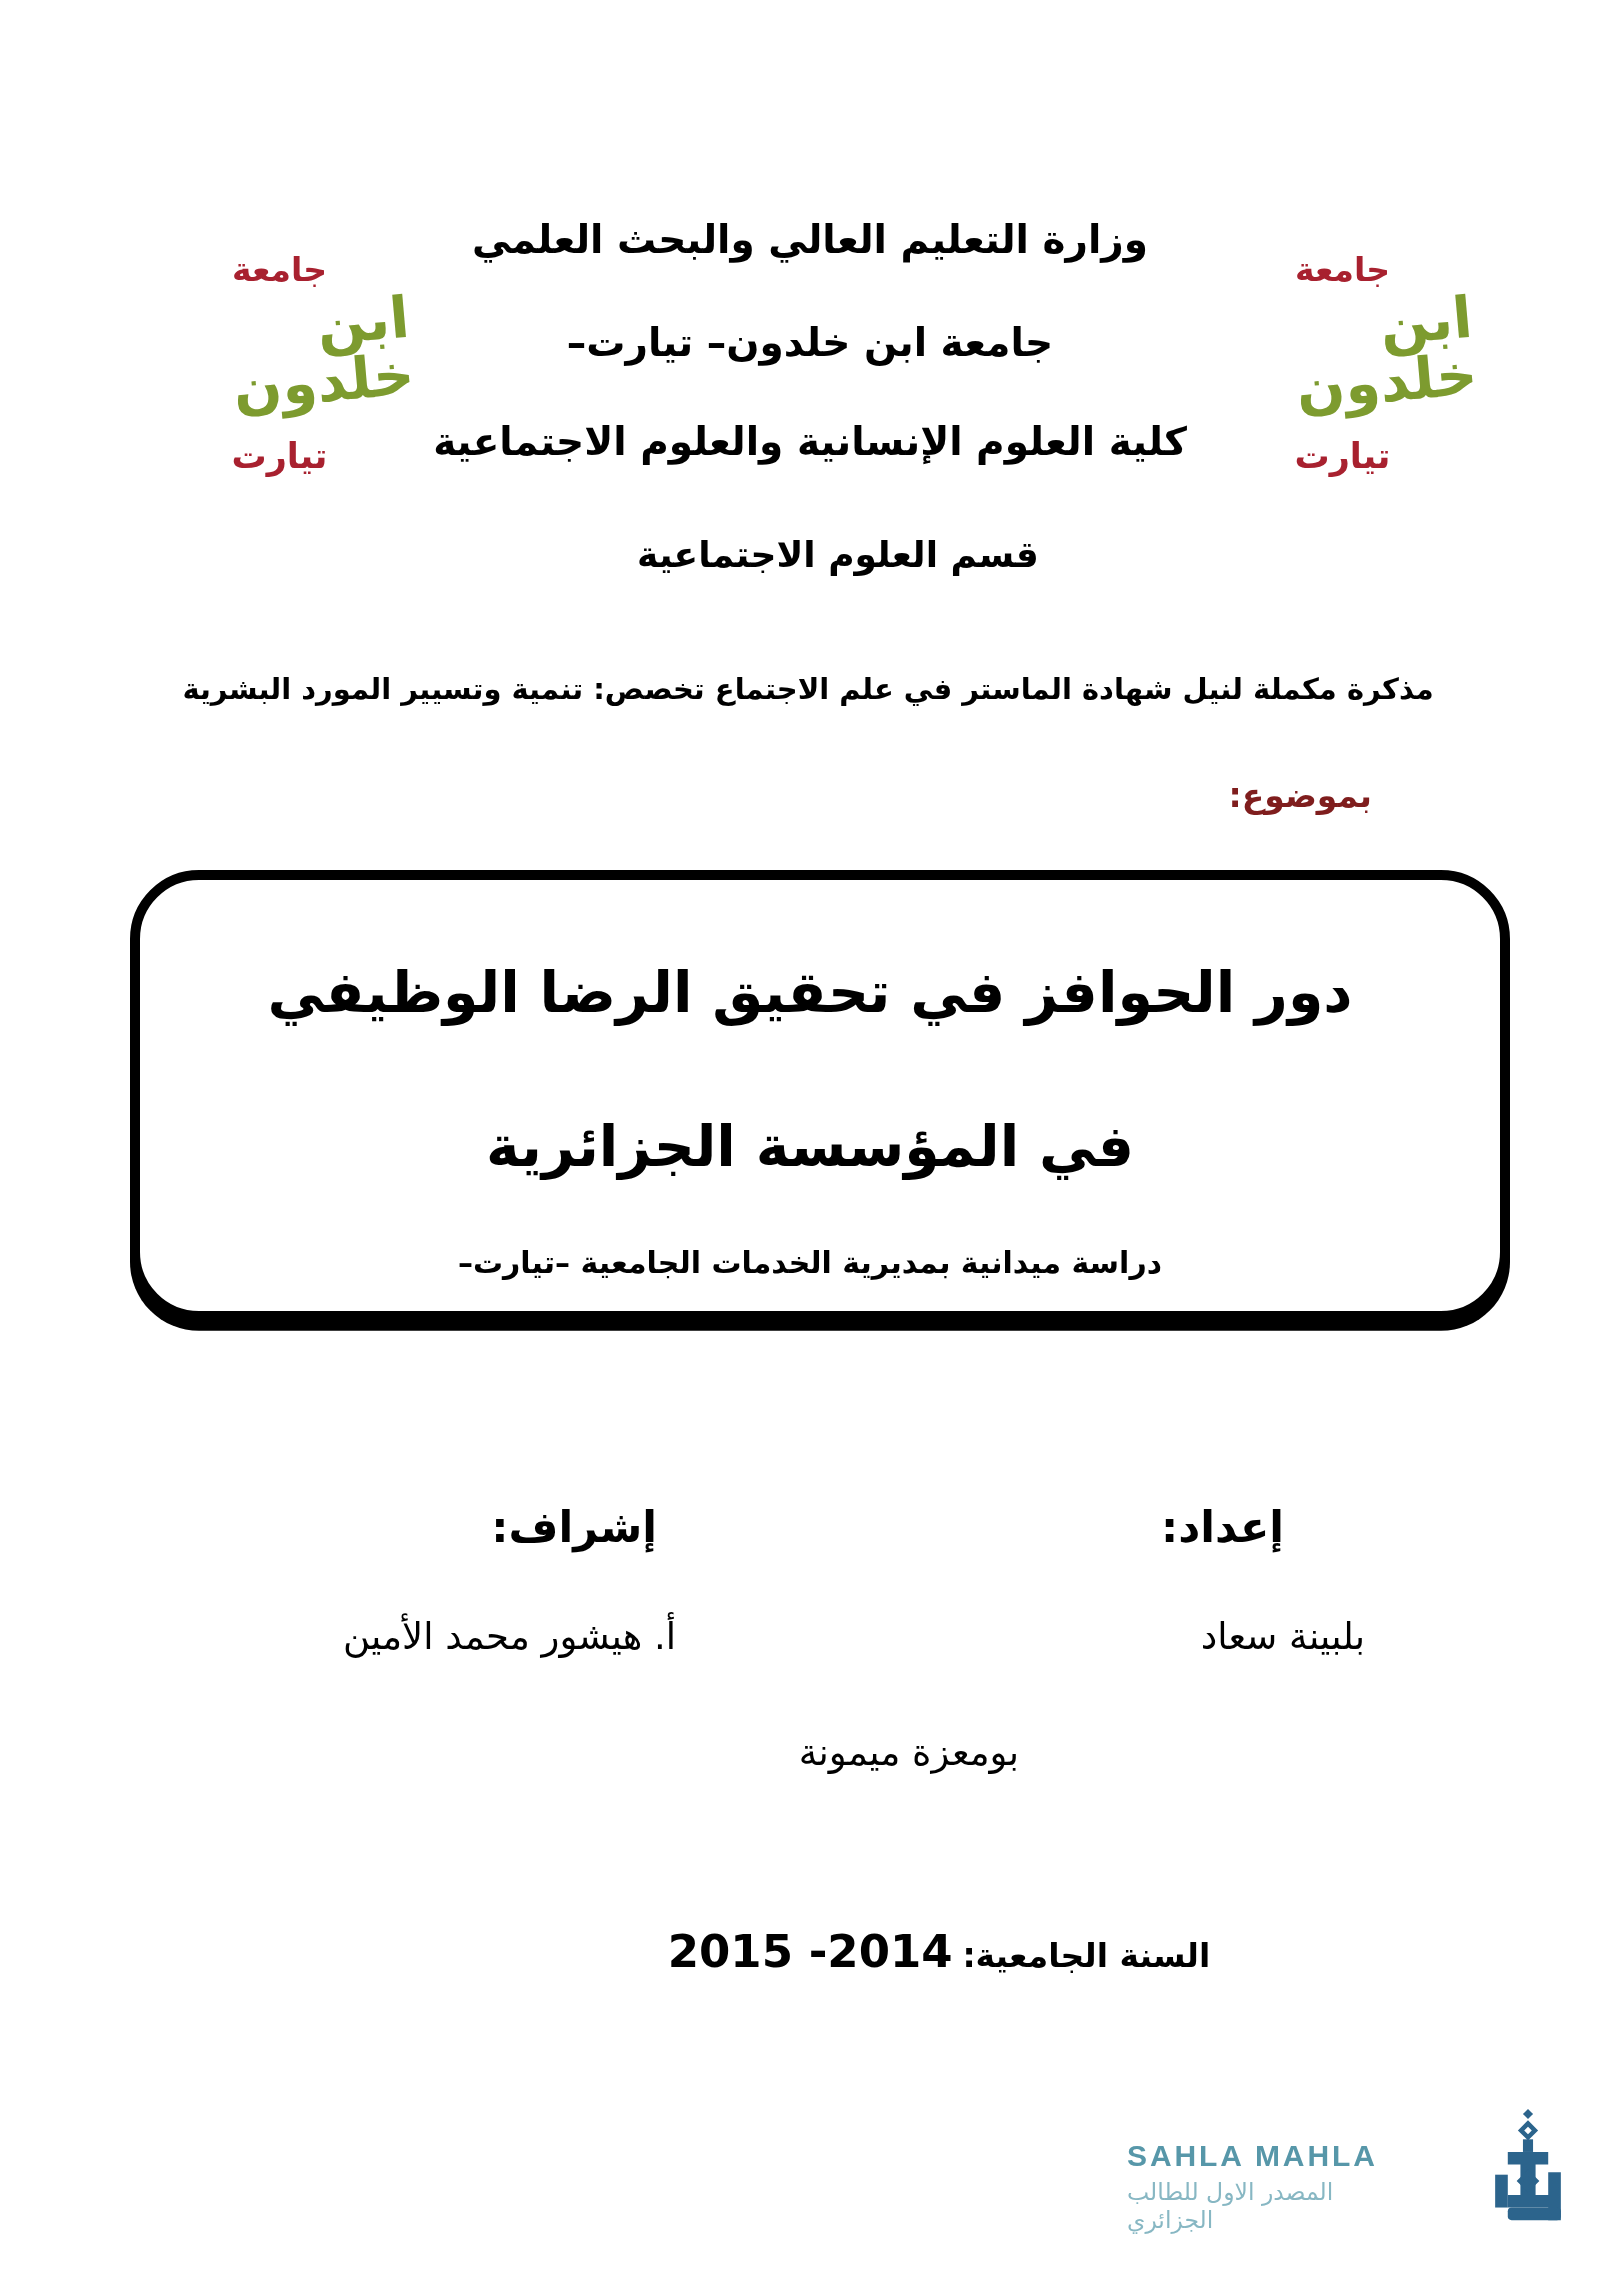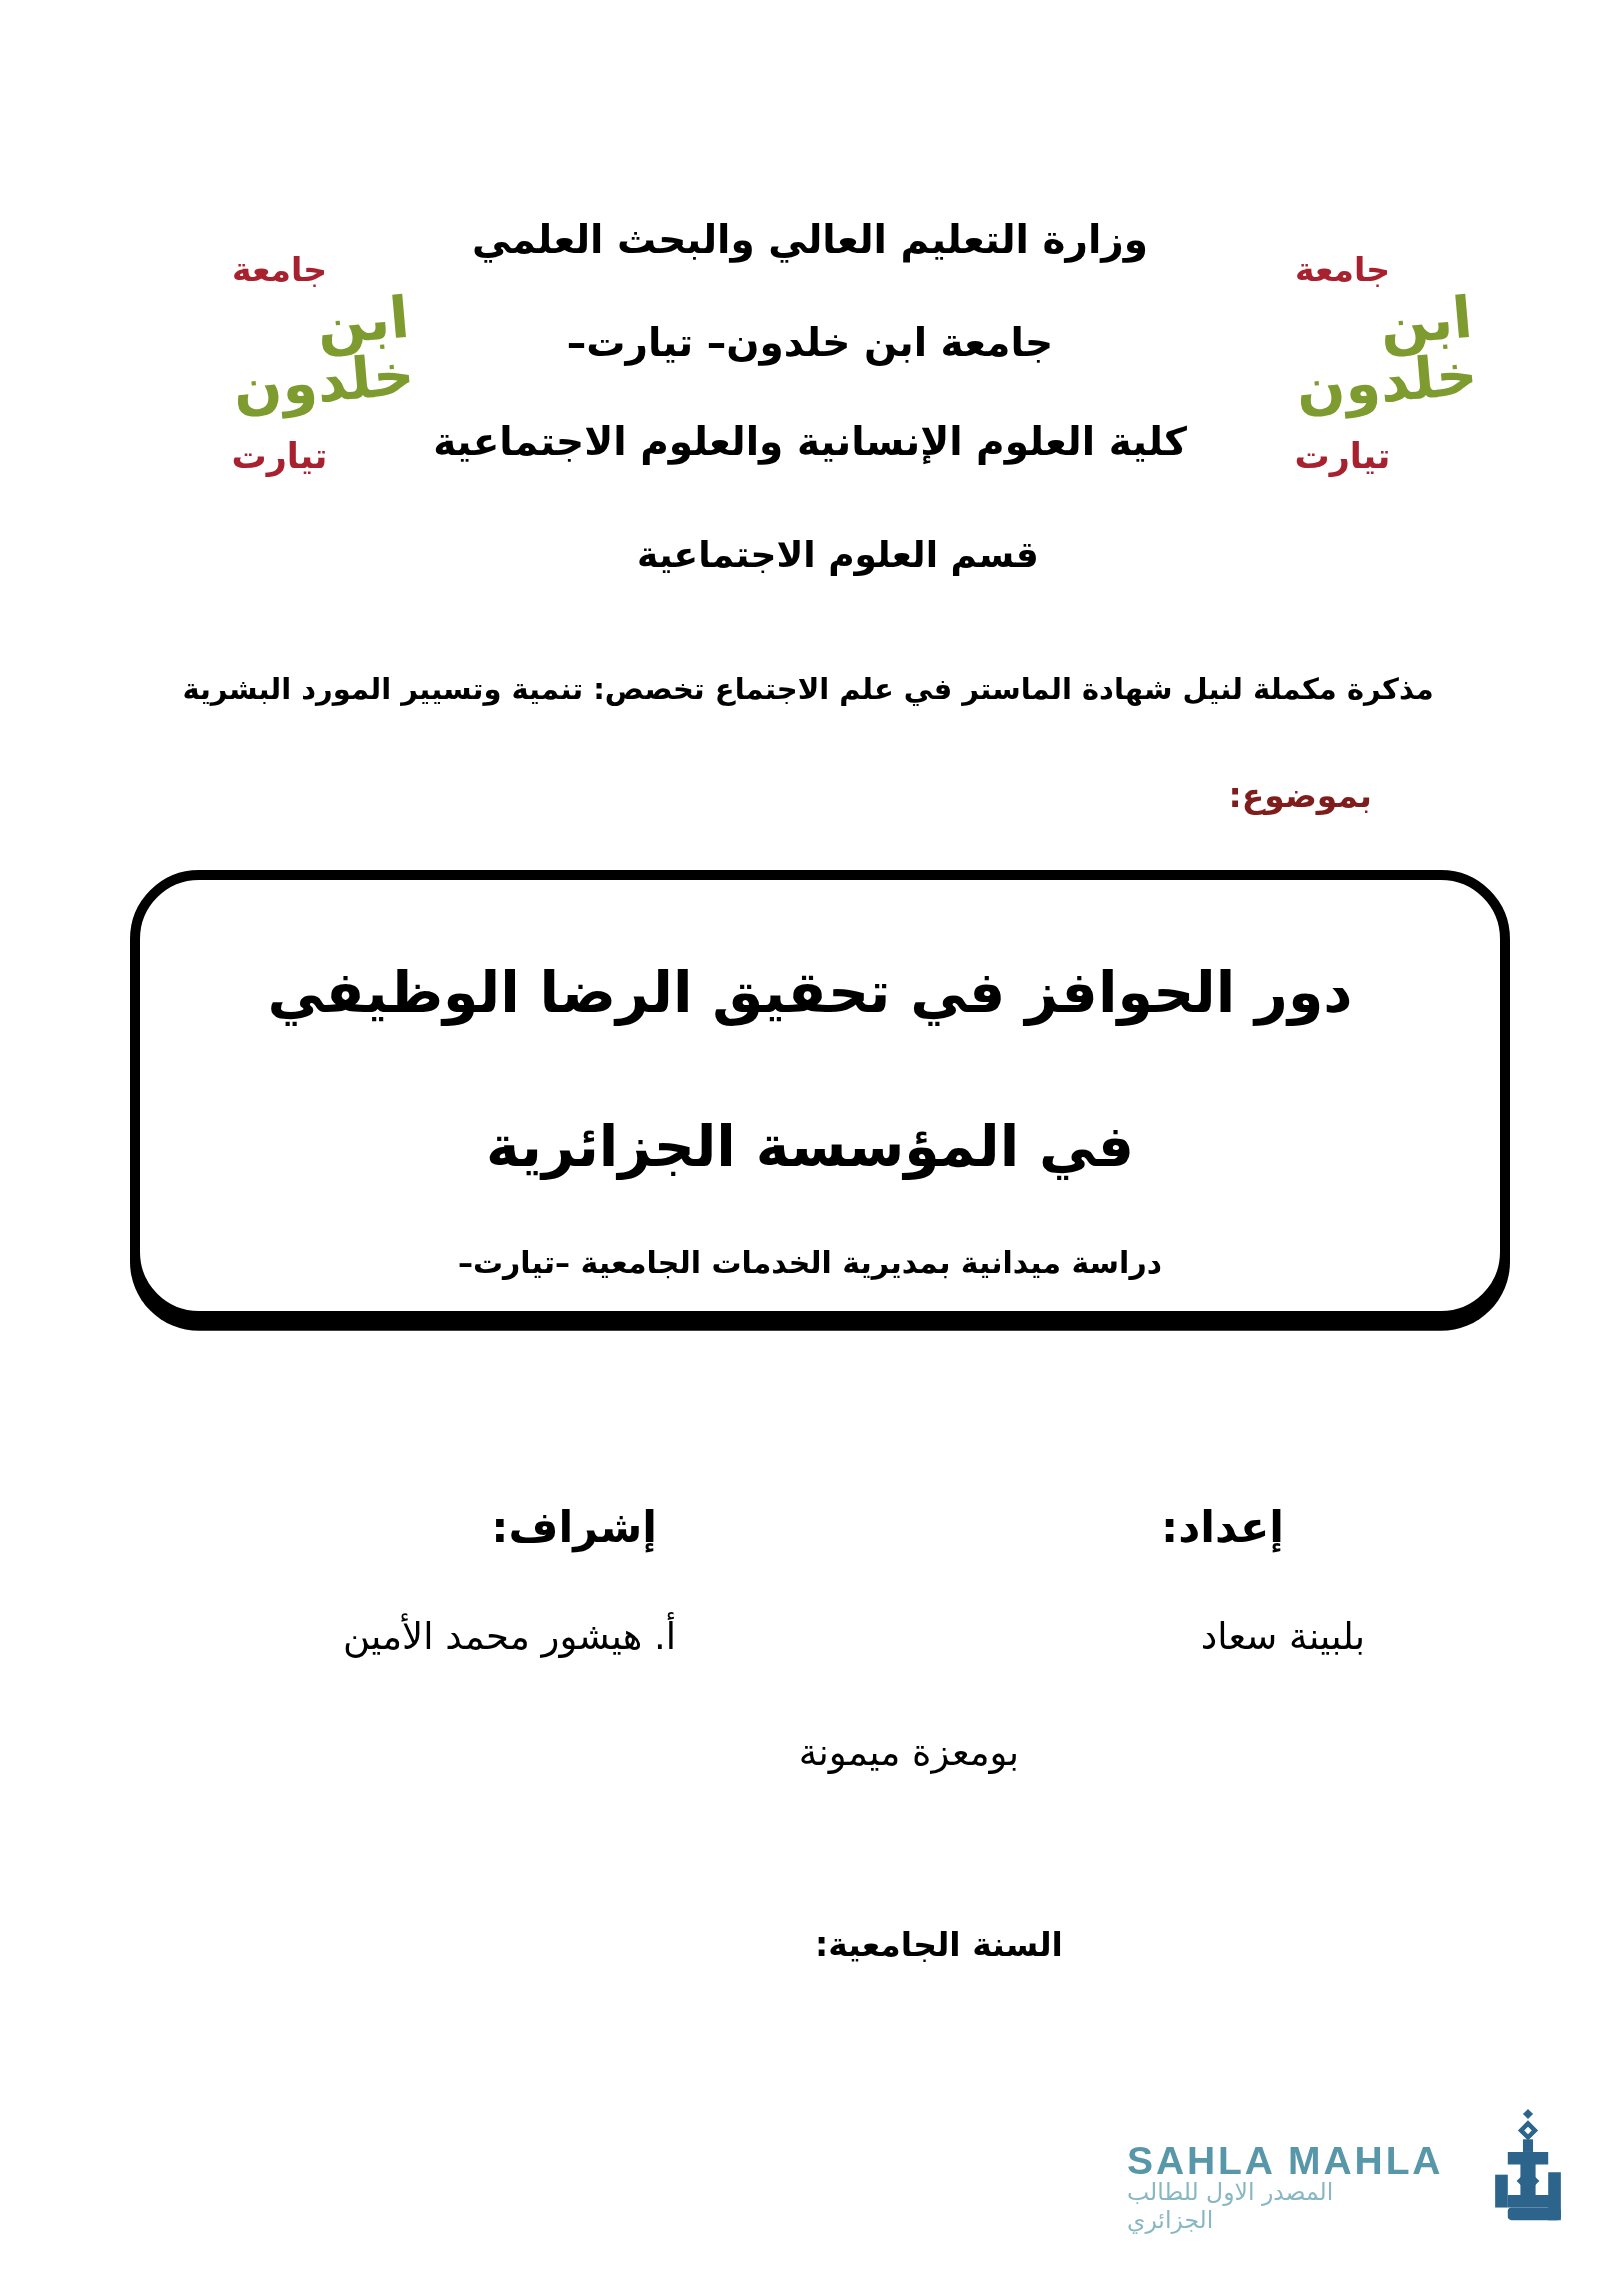--- a/index.html
+++ b/index.html
@@ -56,21 +56,21 @@
 
   
   .year-row{top:1925px;left:645px;width:588px;display:flex;direction:rtl;
             justify-content:center;align-items:baseline;gap:9.8px;}
   .year-label{font-size:33px;font-weight:bold;color:#000;}
   .year-value{font-size:45px;font-weight:bold;color:#000;direction:rtl;unicode-bidi:embed;}
 
   
   .wm-brand{top:2141px;left:1127px;width:333px;
             font-family:"Liberation Sans",sans-serif;
-            font-size:39px;font-weight:bold;letter-spacing:2.9px;line-height:1;}
+            font-size:30px;font-weight:bold;letter-spacing:2.9px;line-height:1;}
   .wm-tagline{top:2178px;left:1127px;width:294px;text-align:left;
               font-size:23.5px;line-height:1.2;}
   .wm-icon{top:2109px;left:1490px;width:76px;height:120px;}
   .wm-icon svg{width:100%;height:100%;display:block;}
 </style>
 </head>
 <body>
 
 <div class="abs uni-logo logo-left">
   <span class="l-top ar" style="color: rgb(168, 33, 47);">جامعة</span>
@@ -99,20 +99,21 @@
 <div class="abs center t-sub ar">دراسة ميدانية بمديرية الخدمات الجامعية –تيارت–</div>
 
 <div class="abs p-label prep-label ar">إعداد:</div>
 <div class="abs p-label superv-label ar">إشراف:</div>
 <div class="abs p-name student1 ar">بلبينة سعاد</div>
 <div class="abs p-name supervisor ar">أ. هيشور محمد الأمين</div>
 <div class="abs p-name student2 ar">بومعزة ميمونة</div>
 
 <div class="abs year-row">
   <span class="year-label ar">السنة الجامعية:</span>
+  <span class="year-value">2014- 2015</span>
 </div>
 
 <div class="abs wm-brand" style="color: rgb(87, 151, 169);">SAHLA MAHLA</div>
 <div class="abs wm-tagline ar" style="color: rgb(135, 183, 195);">المصدر الاول للطالب الجزائري</div>
 <div class="abs wm-icon" style="color: rgb(44, 100, 140);">
   <svg viewBox="0 0 60 95" xmlns="http://www.w3.org/2000/svg" fill="currentColor">
     <path d="M30 0 l4 4 -4 4 -4 -4 z"></path>
     <path fill-rule="evenodd" d="M30 9 l8 8 -8 8 -8 -8 z M30 14 l3 3 -3 3 -3 -3 z"></path>
     <rect x="26" y="24" width="8" height="10"></rect>
     <path d="M14 34 h32 v10 h-22 v24 h22 v-18 h10 v38 h-10 v-10 h-32 v-10 h22 v-24 h-22 z"></path>

